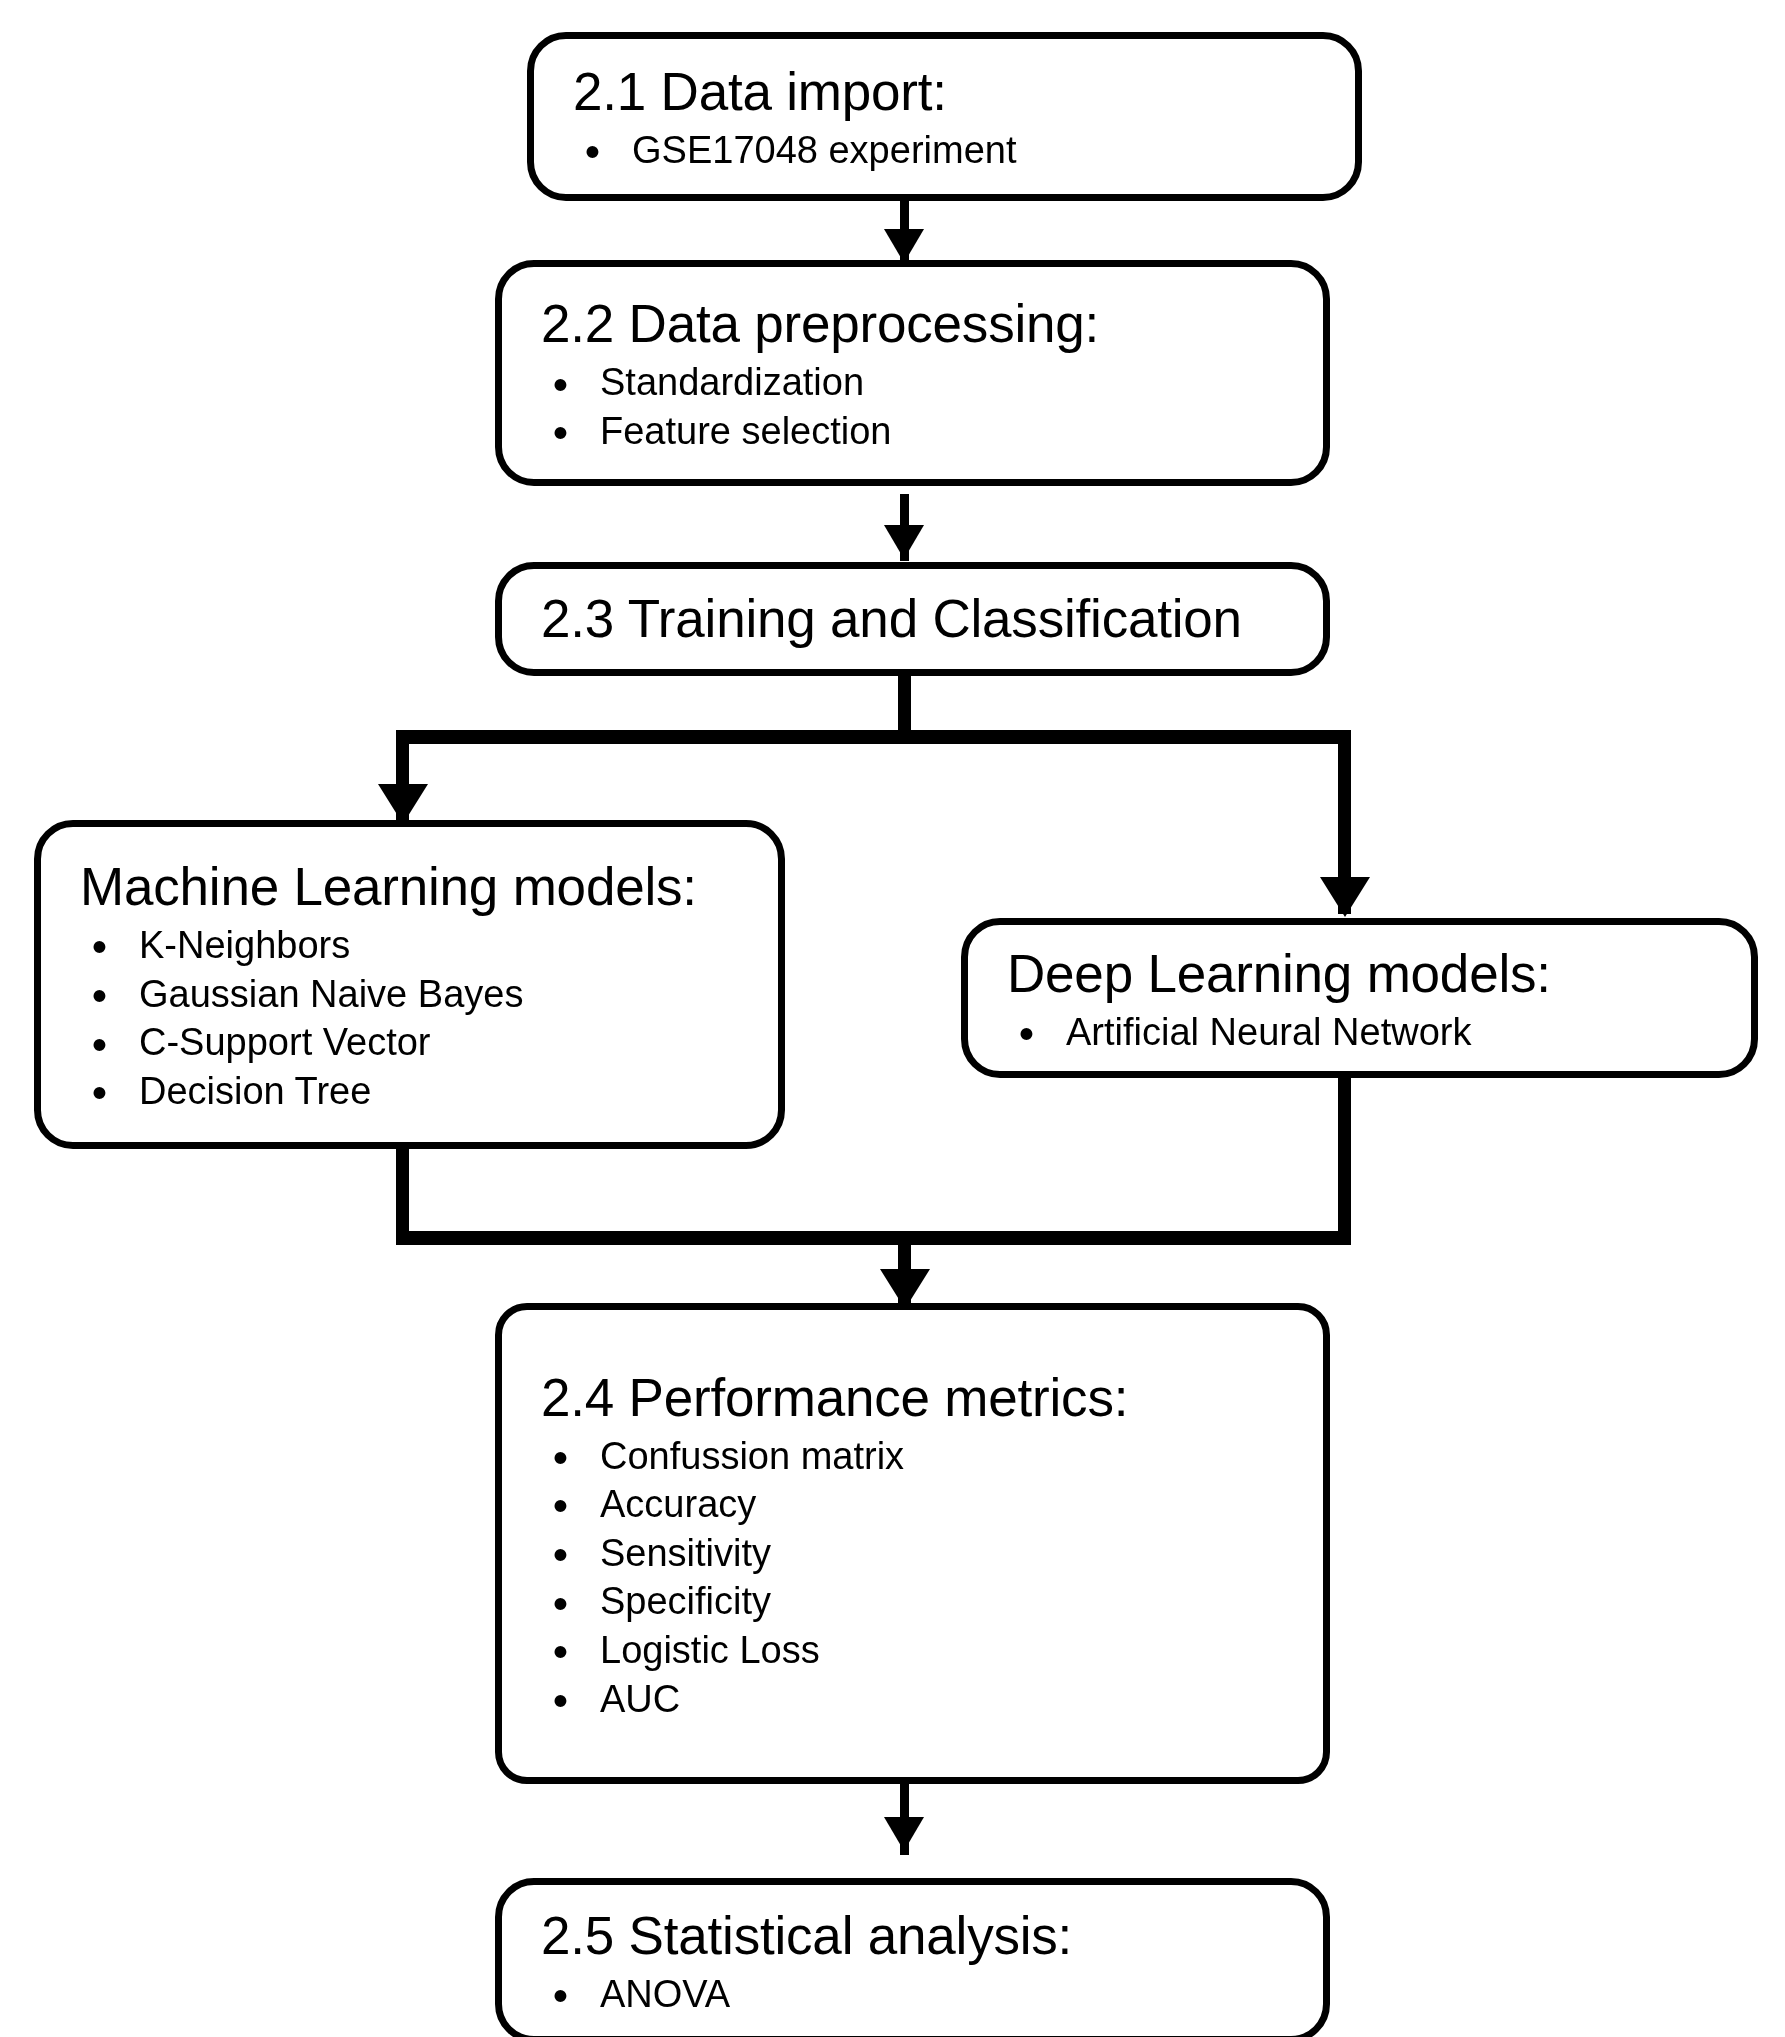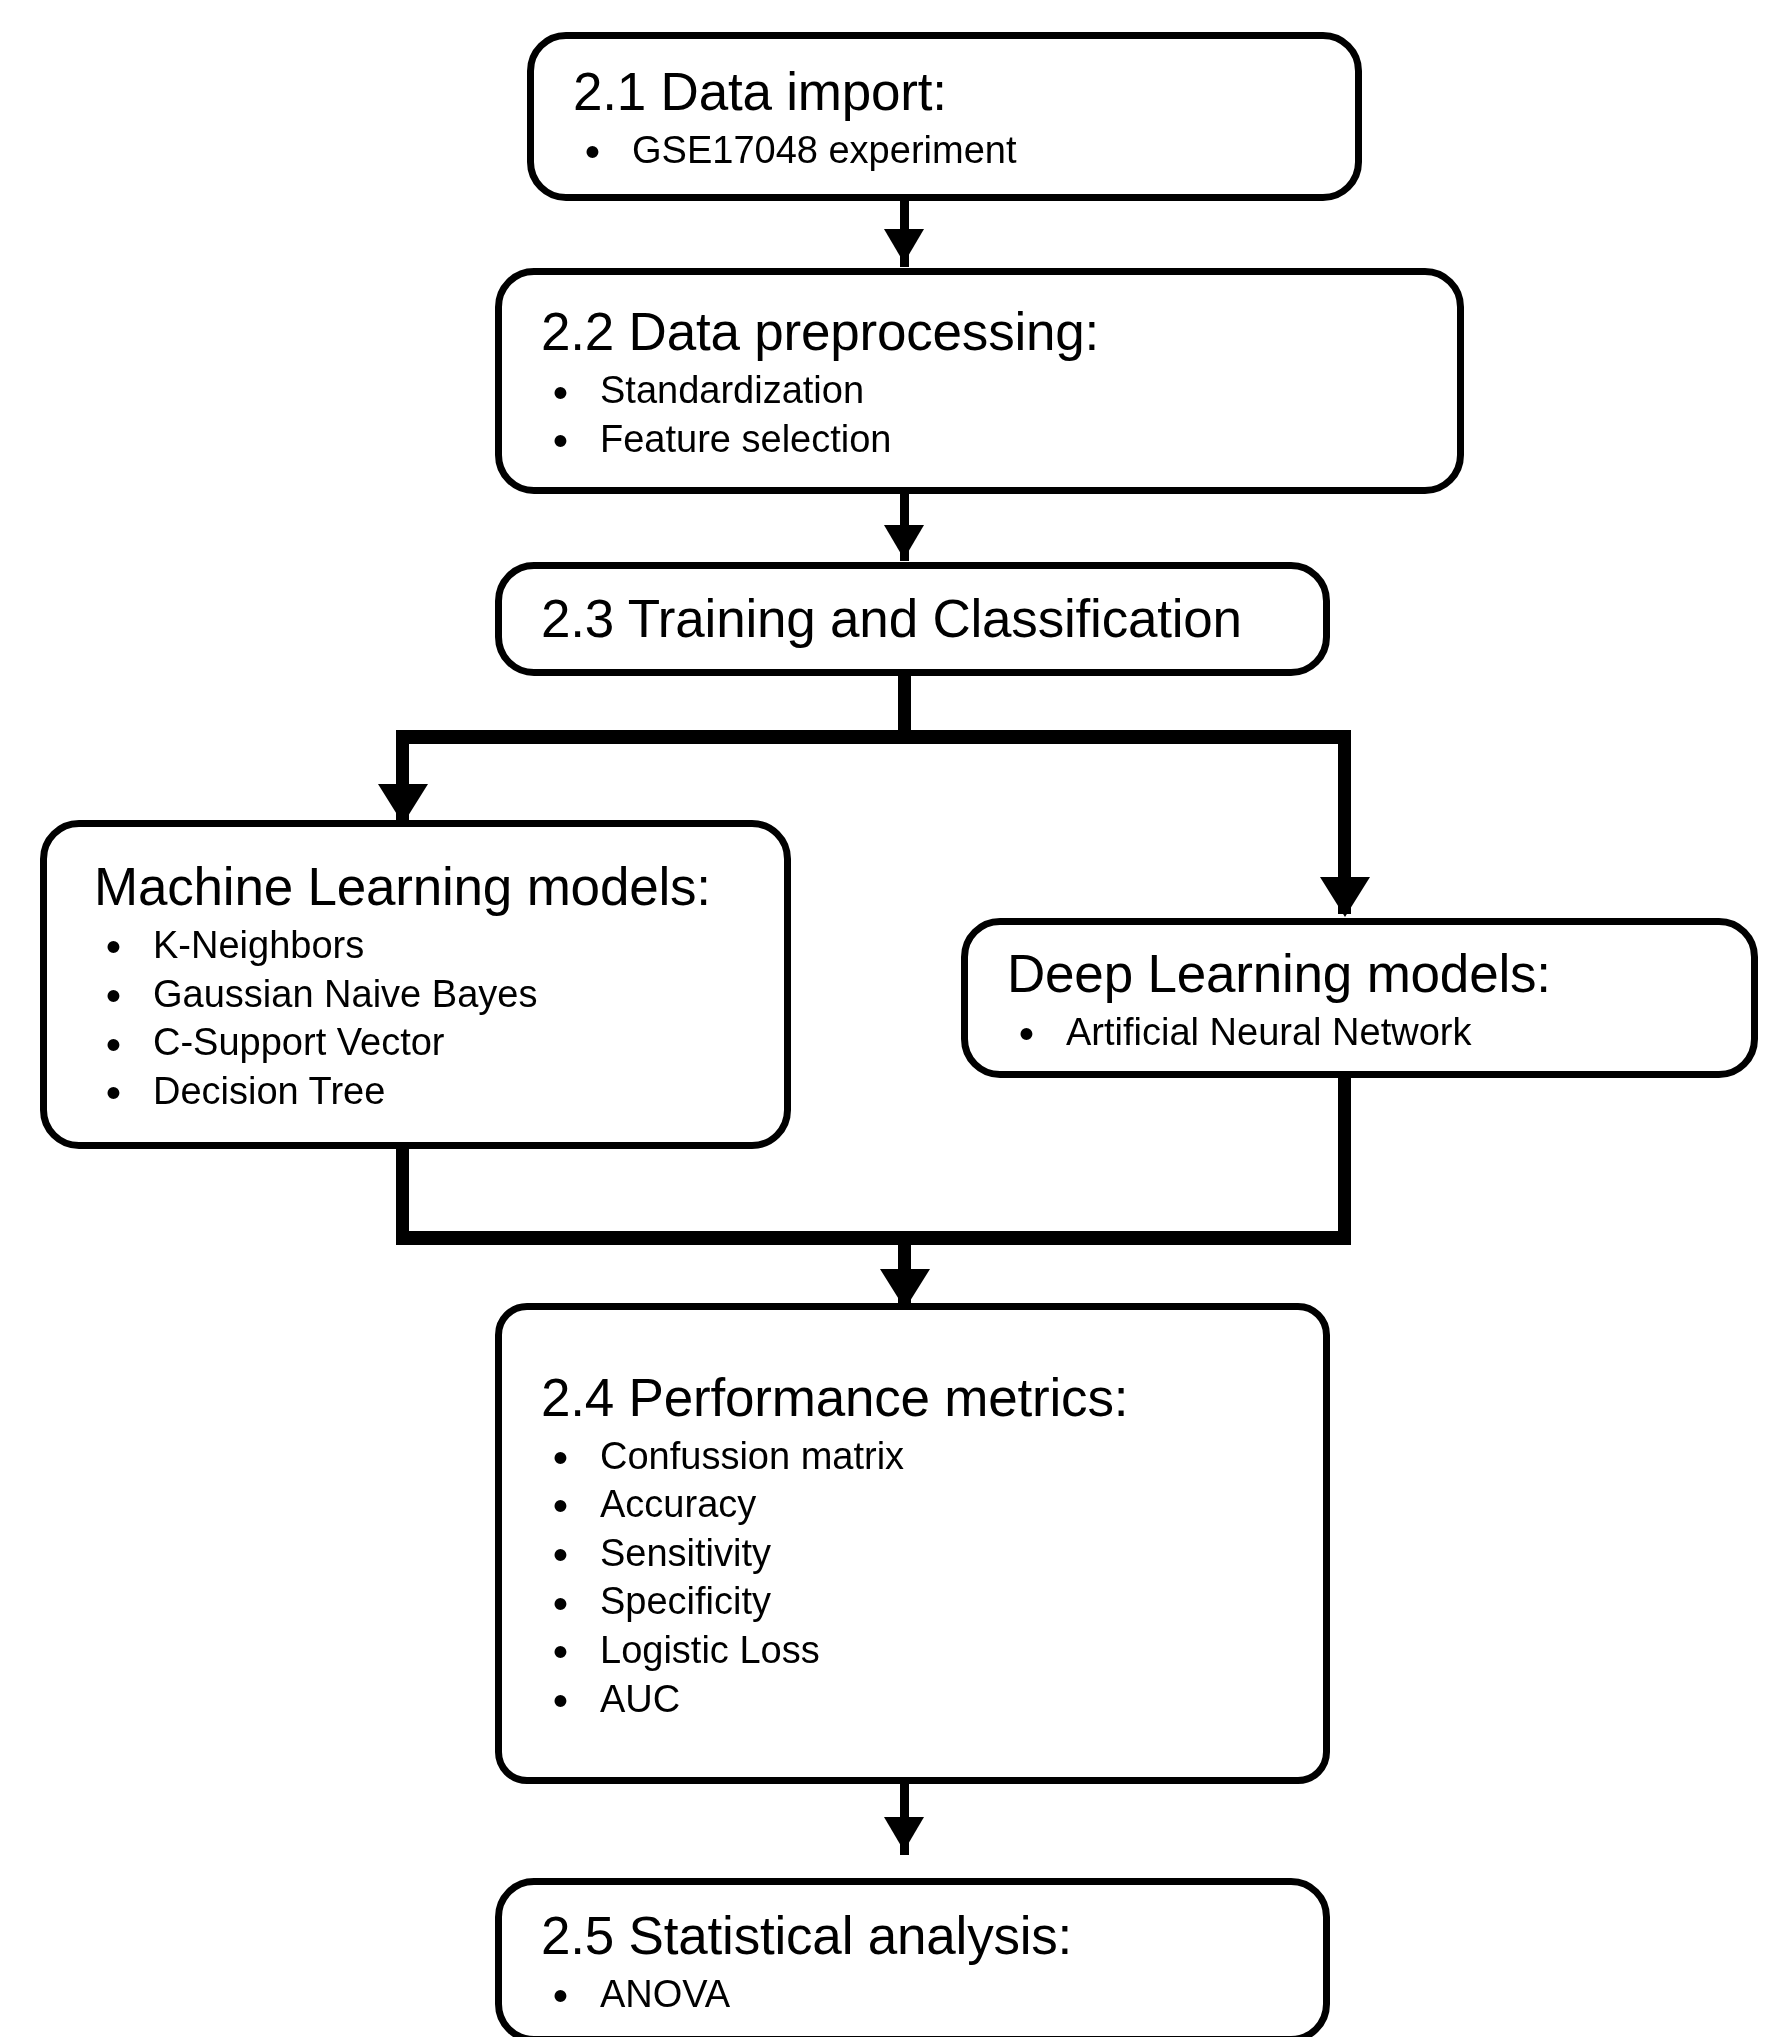--- a/index.html
+++ b/index.html
@@ -94,21 +94,21 @@
       <div class="title">2.1 Data import:</div>
       <ul>
         <li>GSE17048 experiment</li>
       </ul>
     </div>
   </div>
 
   <div class="vline" style="left:900px; top:201px; height:66px;"></div>
   <div class="arrowhead" style="left:884px; top:229px;"></div>
 
-  <div class="node" style="left:495px; top:268px; width:969px; height:226px;">
+  <div class="node" style="left:495px; top:260px; width:835px; height:226px;">
     <div class="pad">
       <div class="title">2.2 Data preprocessing:</div>
       <ul>
         <li>Standardization</li>
         <li>Feature selection</li>
       </ul>
     </div>
   </div>
 
   <div class="vline" style="left:900px; top:494px; height:67px;"></div>
@@ -122,21 +122,21 @@
 
   <div class="vline thick" style="left:898px; top:675px; height:62px;"></div>
   <div class="hline thickh" style="left:396px; top:730px; width:955px;"></div>
 
   <div class="vline thick" style="left:396px; top:730px; height:93px;"></div>
   <div class="arrowhead bighead" style="left:378px; top:784px;"></div>
 
   <div class="vline thick" style="left:1338px; top:730px; height:184px;"></div>
   <div class="arrowhead bighead" style="left:1320px; top:877px;"></div>
 
-  <div class="node" style="left:40px; top:820px; width:751px; height:329px;padding-left:8px;">
+  <div class="node" style="left:34px; top:820px; width:751px; height:329px;">
     <div class="pad">
       <div class="title">Machine Learning models:</div>
       <ul>
         <li>K-Neighbors</li>
         <li>Gaussian Naive Bayes</li>
         <li>C-Support Vector</li>
         <li>Decision Tree</li>
       </ul>
     </div>
   </div>

